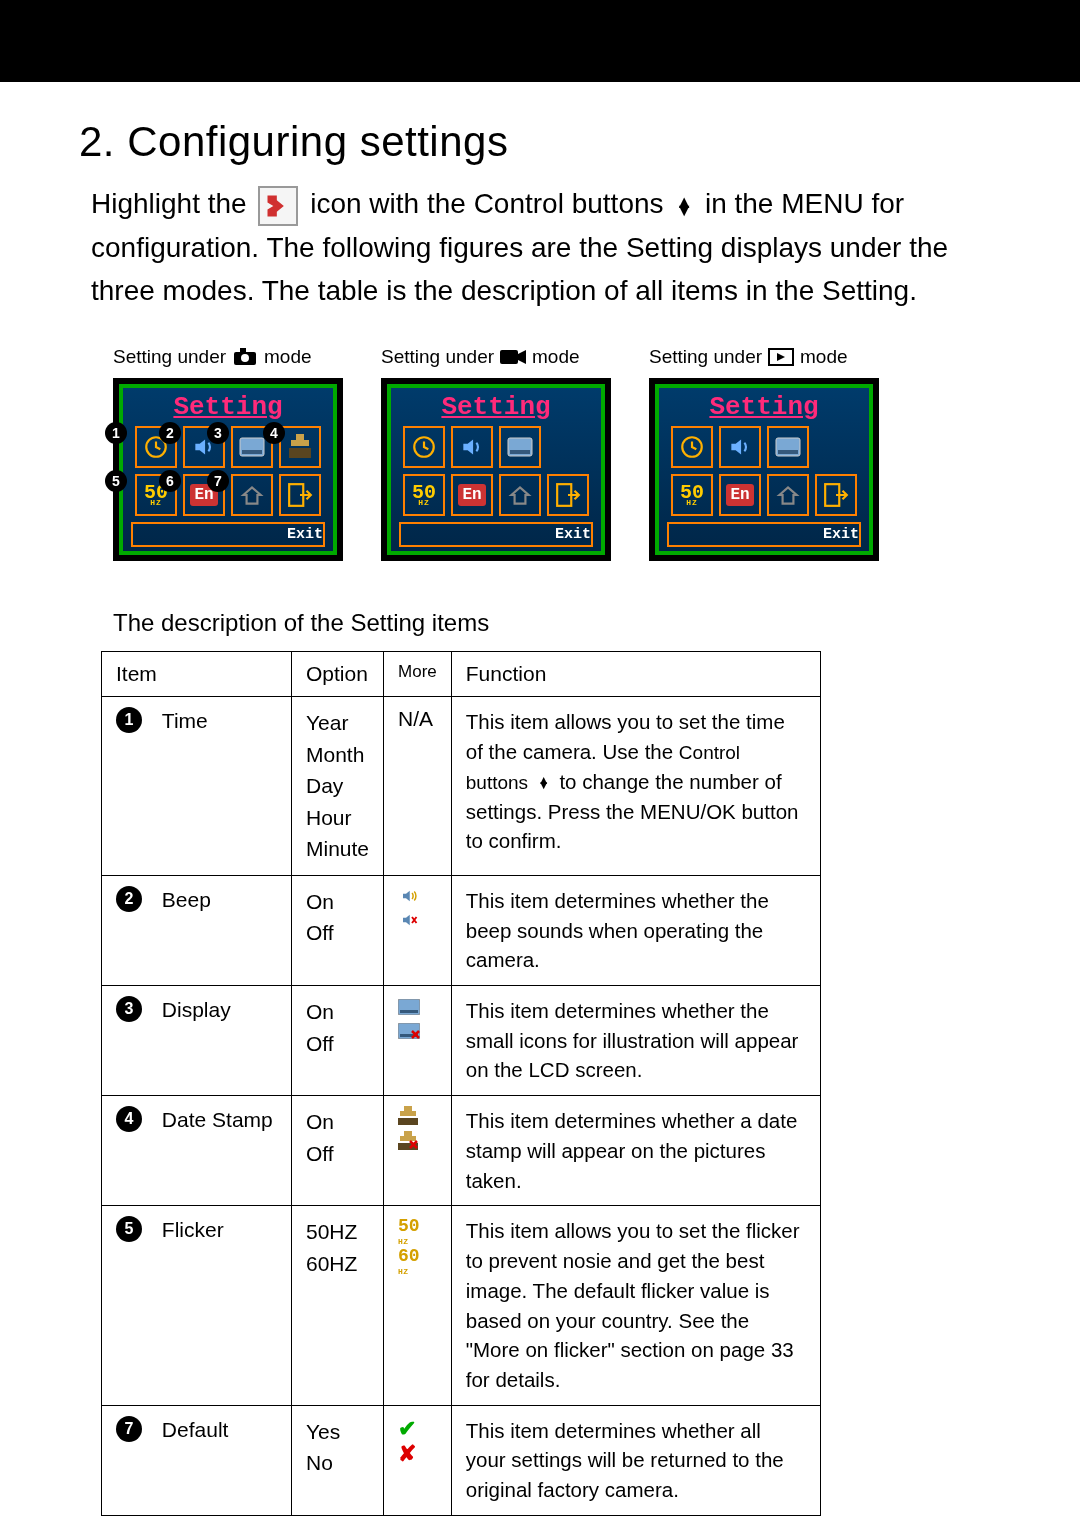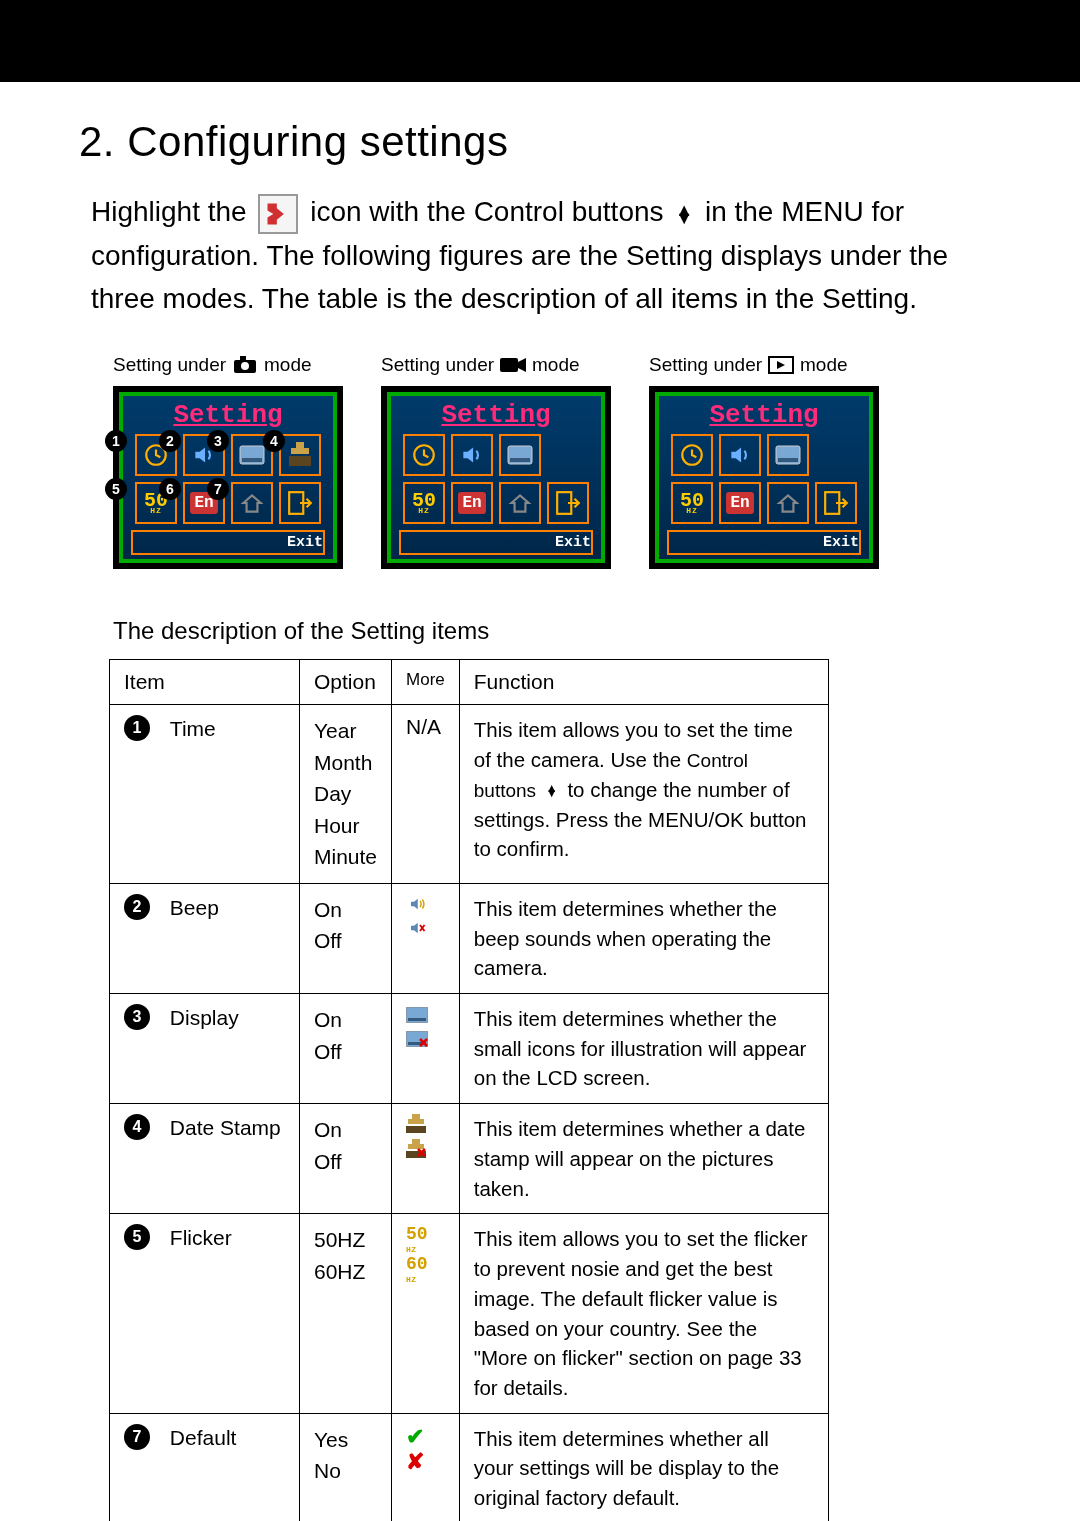--- a/index.html
+++ b/index.html
@@ -18,21 +18,21 @@
   .rounded-card {
     margin-top: 0;
     padding: 36px 24px 50px 24px;
     background: #fff;
     border-radius: 60px;
     position: relative;
   }
   h1 {
     font-size: 42px;
     font-weight: 400;
-    margin: 0 0 24px 0;
+    margin: 0 0 16px 0;
     letter-spacing: 0.5px;
   }
   .intro {
     font-size: 28px;
     line-height: 1.55;
     margin: 0 0 34px 12px;
   }
   .inline-icon {
     display: inline-flex;
     vertical-align: middle;
@@ -135,21 +135,21 @@
     font-size: 14px;
     font-weight: bold;
     display:flex; align-items:center; justify-content:center;
   }
   .lcd-wrap { position: relative; }
 
   
   .tbl-caption { font-size: 24px; margin: 0 0 14px 34px; }
   table.settings {
     border-collapse: collapse;
-    margin-left: 30px;
+    margin-left: 22px;
     width: 720px;
     font-size: 21px;
   }
   table.settings th, table.settings td {
     border: 1px solid #000;
     padding: 10px 14px;
     vertical-align: top;
     text-align: left;
   }
   table.settings th { font-weight: 400; }
@@ -521,20 +521,20 @@
             <span class="item-name">Default</span>
           </td>
           <td class="col-option" style="white-space:pre-line;">Yes
 No</td>
           <td class="col-icon">
             <div class="icon-stack">
               <span class="chk">✔</span>
               <span class="xmk">✘</span>
             </div>
           </td>
-          <td class="func">This item determines whether all your settings will be display to the original factory default.</td>
+          <td class="func">This item determines whether all your settings will be returned to the original factory camera.</td>
         </tr>
       </tbody>
     </table>
 
     <div class="page-num">~  16  ~</div>
   </div>
 </div>
 
 </body></html>

